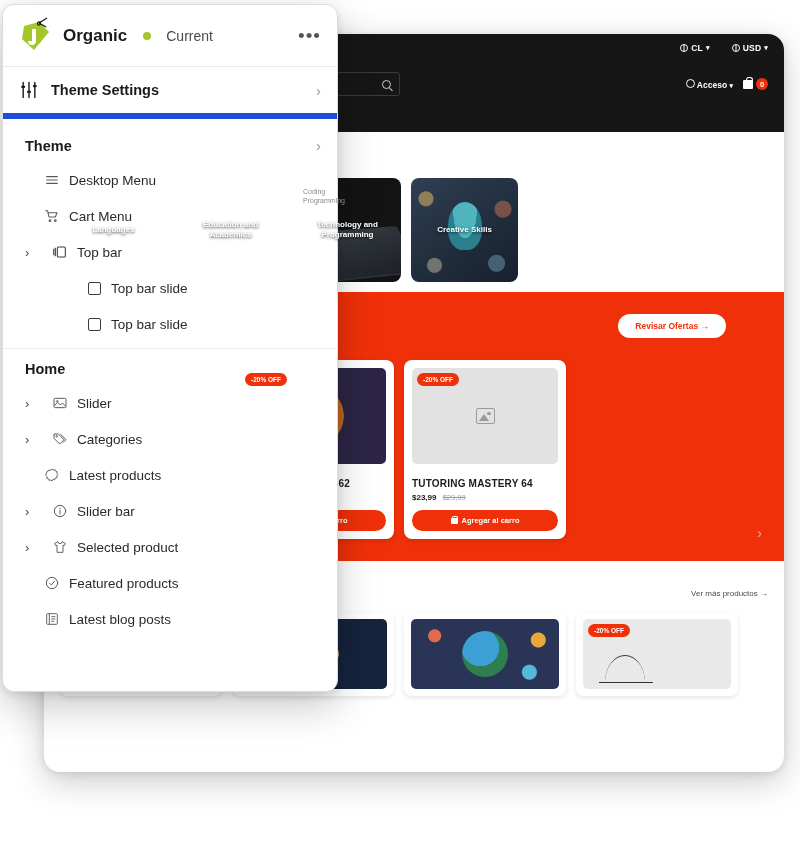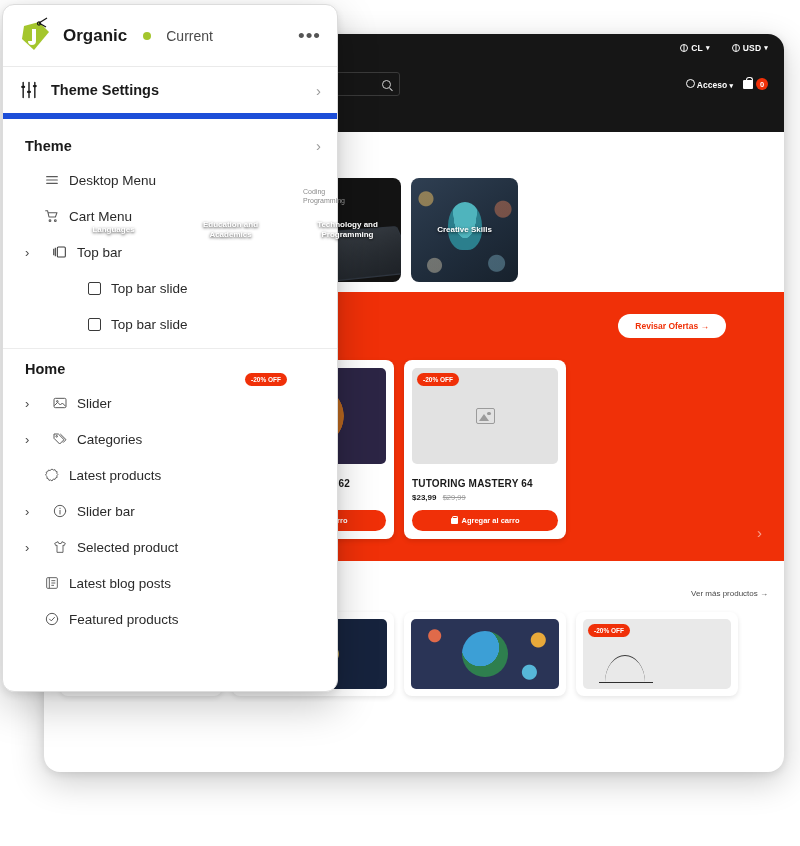--- a/index.html
+++ b/index.html
@@ -743,38 +743,38 @@
           <svg viewBox="0 0 24 24">
               <path d="M9 4L4 6.5l1.7 3.5 1.8-.8V20h9V9.2l1.8.8L20 6.5 15 4a3 3 0 0 1-6 0z" fill="none" stroke="#5a5a5a" stroke-width="1.4" stroke-linejoin="round"></path>
             </svg>
         </span>
         <span class="ti-label">Selected product</span>
       </div>
 
       <div class="tree-item indent-1">
         <span class="ti-icon">
           <svg viewBox="0 0 24 24">
+              <g stroke="#5a5a5a" stroke-width="1.5" fill="none" stroke-linecap="round" stroke-linejoin="round">
+                <circle cx="12" cy="12" r="8.5"></circle>
+                <path d="M8.3 12.2l2.6 2.6 4.8-5.2"></path>
+              </g>
+            </svg>
+        </span>
+        <span class="ti-label">Featured products</span>
+      </div>
+
+      <div class="tree-item indent-1">
+        <span class="ti-icon">
+          <svg viewBox="0 0 24 24">
               <g stroke="#5a5a5a" stroke-width="1.4" fill="none">
                 <rect x="4" y="4" width="16" height="16" rx="1.6"></rect>
                 <path d="M8 4v16"></path>
                 <path d="M11 8.5h6M11 12h6M11 15.5h4"></path>
               </g>
             </svg>
         </span>
         <span class="ti-label">Latest blog posts</span>
       </div>
 
-      <div class="tree-item indent-1">
-        <span class="ti-icon">
-          <svg viewBox="0 0 24 24">
-              <g stroke="#5a5a5a" stroke-width="1.5" fill="none" stroke-linecap="round" stroke-linejoin="round">
-                <circle cx="12" cy="12" r="8.5"></circle>
-                <path d="M8.3 12.2l2.6 2.6 4.8-5.2"></path>
-              </g>
-            </svg>
-        </span>
-        <span class="ti-label">Featured products</span>
-      </div>
-
     </div>
   </div>
 
 </div>
 
 </body></html>

